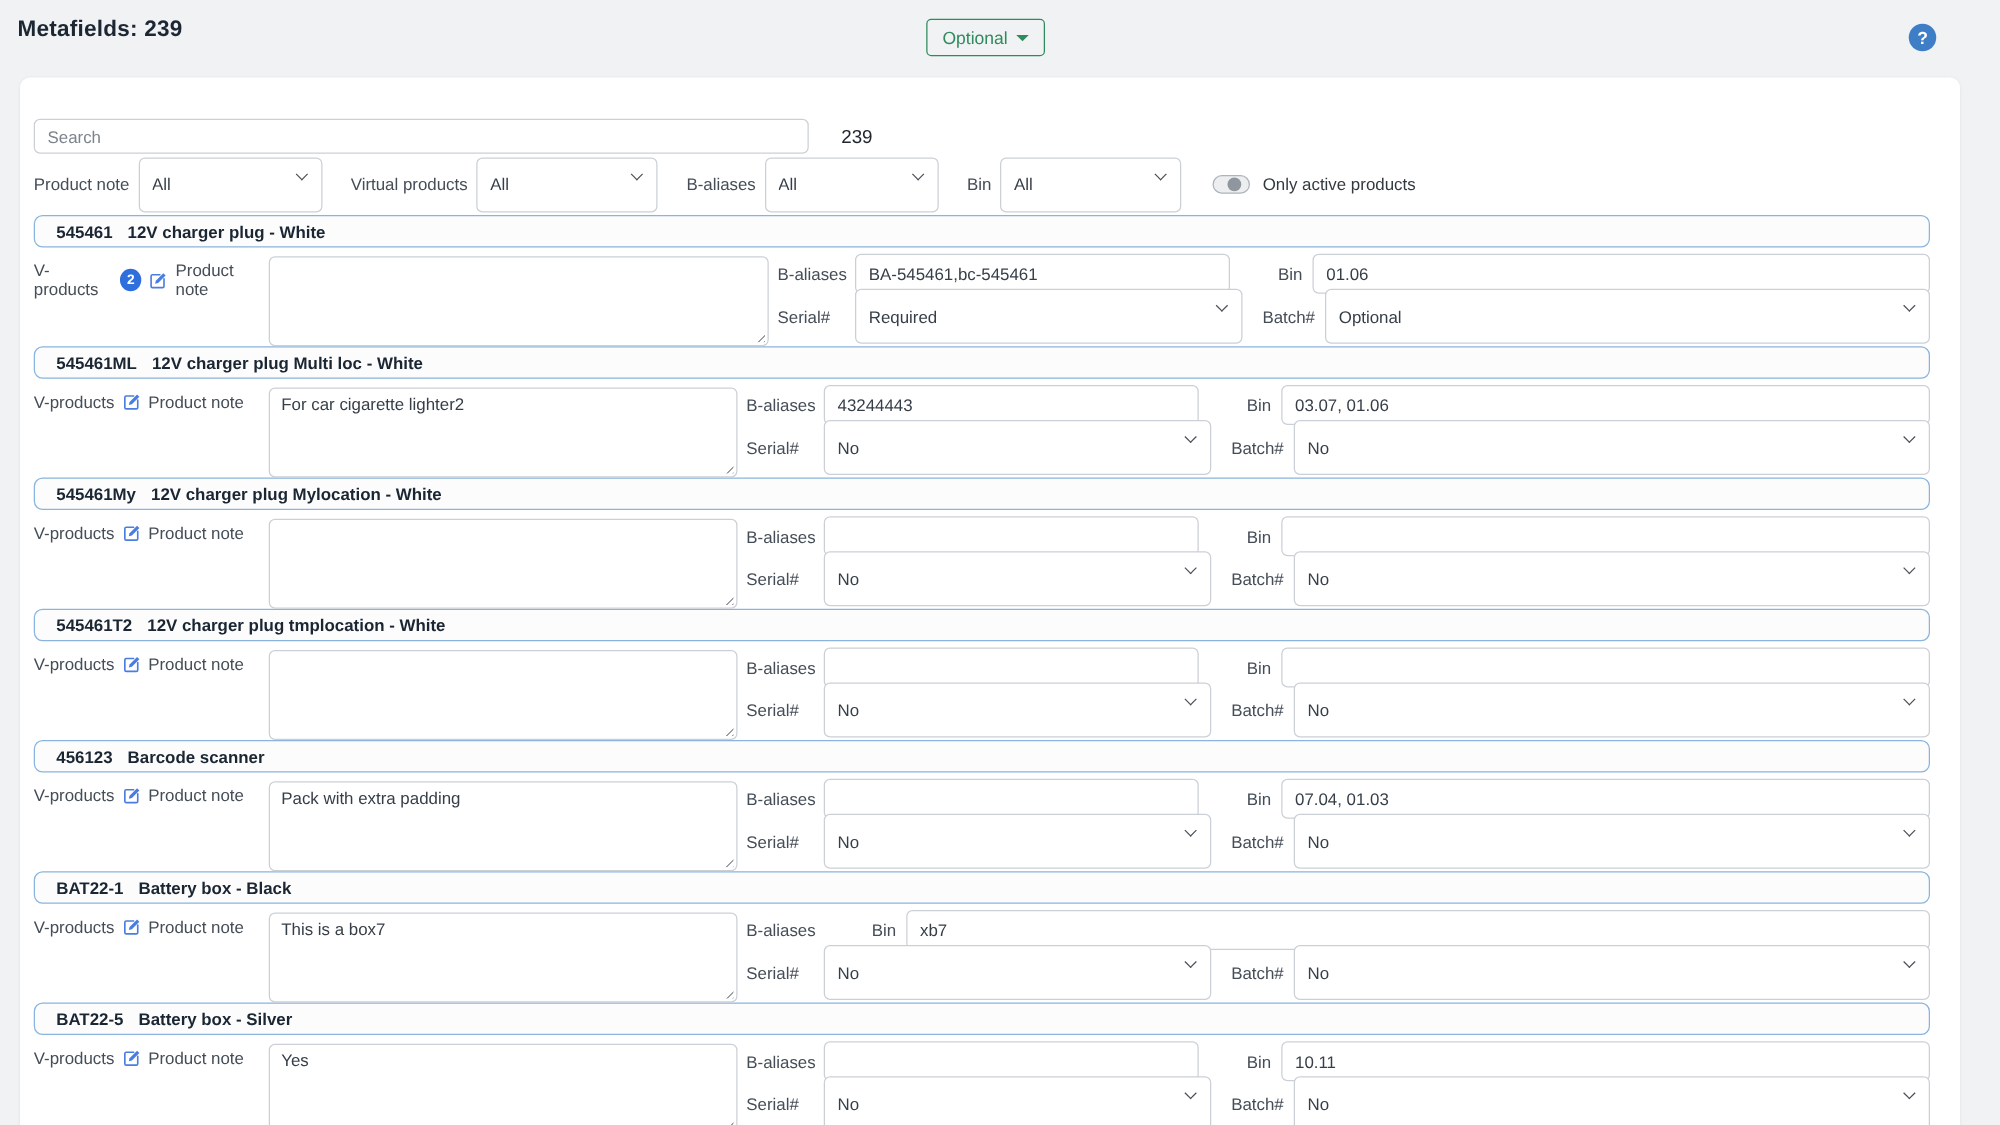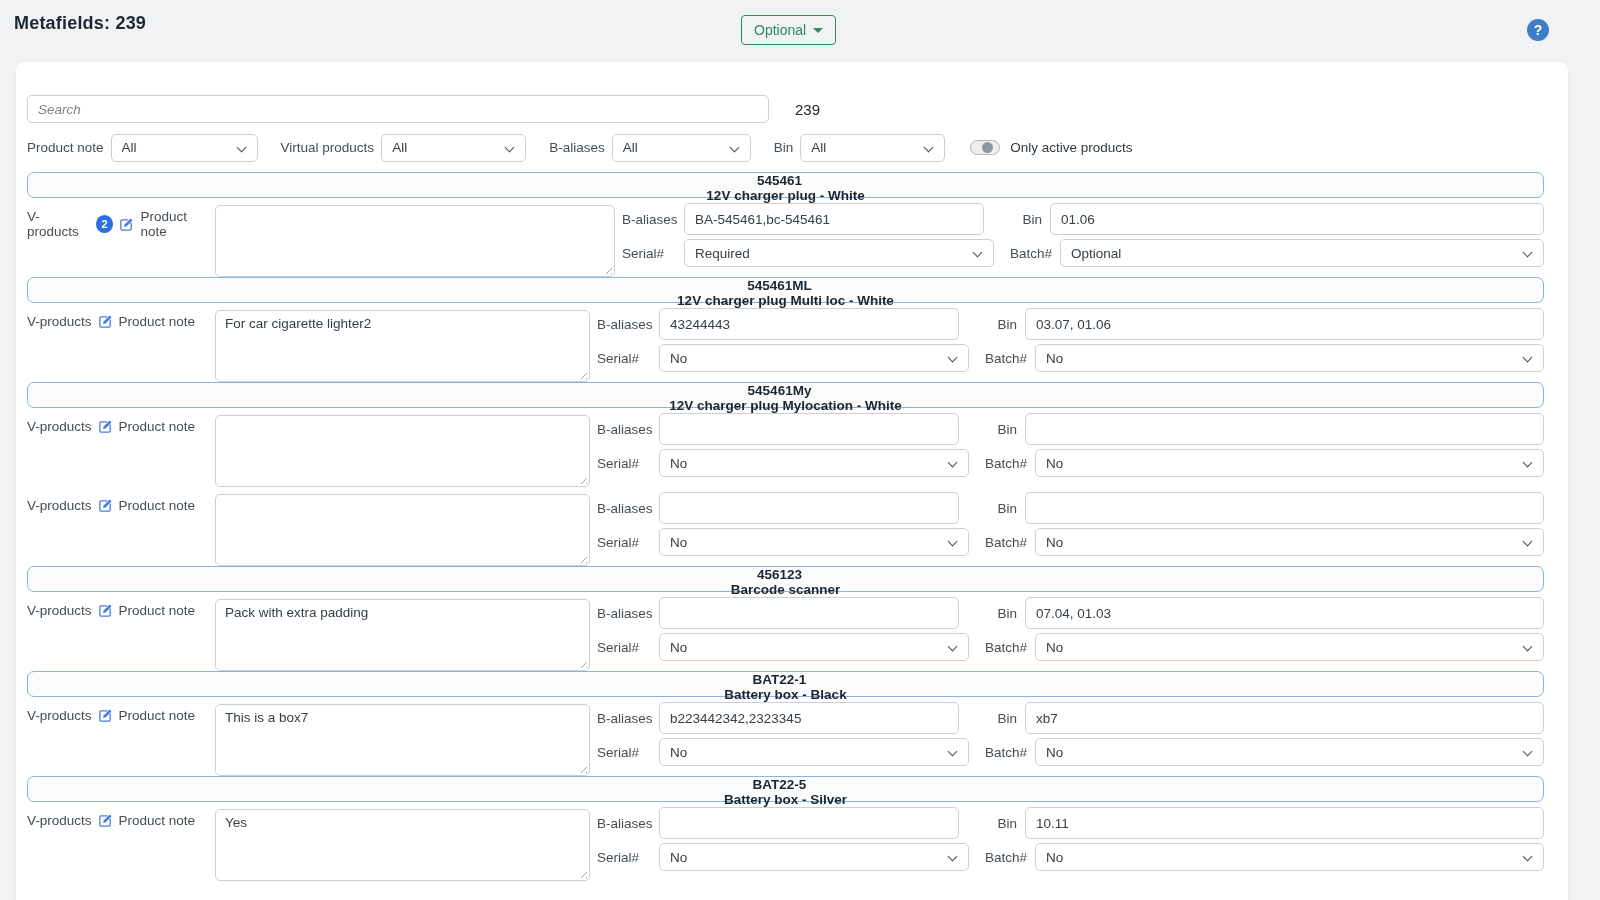--- a/index.html
+++ b/index.html
@@ -15,45 +15,45 @@
   .caret { width:0; height:0; border-left:5px solid transparent; border-right:5px solid transparent; border-top:5px solid #2f8a5d; }
   .help { position:absolute; left:1527px; top:19px; width:22px; height:22px; border-radius:50%;
     background:#3d7ec6; color:#fff; font-size:14px; font-weight:bold; display:flex; align-items:center; justify-content:center; cursor:pointer; }
 
   
   .card { position:absolute; left:16px; top:62px; width:1552px; height:838px;
     background:#fff; border-radius:8px 8px 0 0; box-shadow:0 1px 3px rgba(0,0,0,.07);
     padding:33px 24px 0 11px; }
 
   .search-row { display:flex; align-items:center; height:28px; }
-  .search { width:742px; height:28px; border:1px solid #cbd0d6; border-radius:5px; padding:0 10px;
-    font-size:13.5px; font-family:inherit; color:#363e48;font-style:italic; }
+  .search { width:620px; height:28px; border:1px solid #cbd0d6; border-radius:5px; padding:0 10px;
+    font-size:13.5px; font-family:inherit; color:#363e48; }
   .search::placeholder { color:#7c838c; }
   .count { margin-left:26px; font-size:15px; color:#20262e; }
 
   
   .filterbar { display:flex; align-items:center; margin-top:10px; height:29px; font-size:13.5px; color:#454d57; }
   .fgroup { display:flex; align-items:center; margin-right:23px; }
   .fgroup .flabel { margin-right:7px; }
-  .sel { position:relative; height:28px; border:1px solid #cbd0d6; border-radius:5px; background:#fff; display:flex; align-items:center;justify-content:center; }
+  .sel { position:relative; height:44px; border:1px solid #cbd0d6; border-radius:5px; background:#fff; display:flex; align-items:center;justify-content:center; }
   .sel select { appearance:none; -webkit-appearance:none; border:none; outline:none; background:transparent;
     width:100%; height:100%; padding:0 28px 0 10px; font-size:13.5px; font-family:inherit; color:#363e48; }
   .chev { position:absolute; right:12px; top:9px; width:7px; height:7px;
     border-right:1.7px solid #4a4f55; border-bottom:1.7px solid #4a4f55; transform:rotate(45deg); pointer-events:none; }
   .w147 { width:147px; } .w145 { width:145px; } .w139 { width:139px; }
 
   .toggle-group { display:flex; align-items:center; margin-left:2px; }
   .toggle { width:30px; height:15px; border:1px solid #aeb4bb; border-radius:9px; background:#eceef0; position:relative; cursor:pointer; }
   .knob { position:absolute; left:1px; top:1px; width:11px; height:11px; border-radius:50%; background:#8f969e; }
   .toggle-group span { margin-left:10px; font-size:13.5px; color:#32393f; }
 
   
   .products { margin-top:10px; }
   .product-header { height:26px; border:1px solid #8ab4dd; border-radius:7px; background:#fcfcfd;
-    display:flex; align-items:center; padding:0 17px; cursor:pointer;flex-direction:column; }
+    display:flex; align-items:center; padding:0 17px; cursor:pointer; }
   .sku { font-size:13.5px; font-weight:bold; color:#1b2633; margin-right:12px; }
   .pname { font-size:13.5px; font-weight:bold; color:#1b2633; }
   .product-body { display:flex; margin-top:7px; height:72px; }
   .pb-left { width:188px; display:flex; align-items:center; gap:6px; font-size:13.5px; color:#454d57; align-self:flex-start; padding-top:4px; }
   .vbadge { width:18px; height:18px; border-radius:50%; background:#2e6fdd; color:#fff; font-size:11px; font-weight:bold;
     display:flex; align-items:center; justify-content:center; cursor:pointer; }
   .edit { display:flex; cursor:pointer; }
   .note-wrap { position:relative; width:375px; }
   .product.first .note-wrap { width:400px; }
   .note { width:100%; height:72px; border:1px solid #cbd0d6; border-radius:5px; padding:5px 9px;
@@ -250,20 +250,24 @@
             <div class="sel f2s">
                 <select><option>No</option></select>
                 <i class="chev"></i>
               </div>
           </div>
         </div>
       </div>
     </div>
 
     <div class="product">
+      <div class="product-header">
+        <span class="sku">545461T2</span>
+        <span class="pname">12V charger plug tmplocation - White</span>
+      </div>
       <div class="product-body">
         <div class="pb-left">
           <span>V-products</span>
           <span class="edit">
             <svg width="15" height="15" viewBox="0 0 16 16">
                 <path d="M9.5 3H3.2C2.5 3 2 3.5 2 4.2v8.6C2 13.5 2.5 14 3.2 14h8.6c.7 0 1.2-.5 1.2-1.2V6.5" fill="none" stroke="#4a7de0" stroke-width="1.4" stroke-linecap="round"></path>
                 <path d="M12.4 1.6l2 2L8 10l-2.6.6L6 8z" fill="#4a7de0"></path>
               </svg>
           </span>
           <span>Product note</span>
@@ -354,21 +358,20 @@
           </span>
           <span>Product note</span>
         </div>
         <div class="note-wrap">
           <textarea class="note" style="">This is a box7</textarea>
           <i class="grip"></i>
         </div>
         <div class="pb-fields">
           <div class="frow">
             <span class="fl1">B-aliases</span>
-            <input class="fin f1" value="b223442342,2323345" style="">
             <span class="fl2">Bin</span>
             <input class="fin f2" value="xb7" style="">
           </div>
           <div class="frow">
             <span class="fl1">Serial#</span>
             <div class="sel f1s">
                 <select><option>No</option></select>
                 <i class="chev"></i>
               </div>
             <span class="fl2">Batch#</span>

